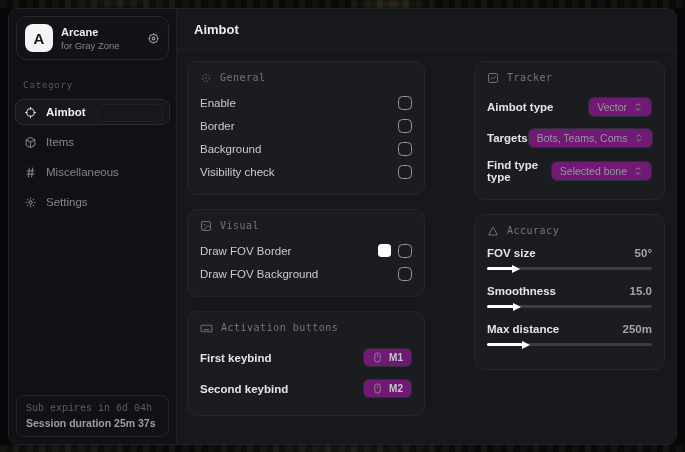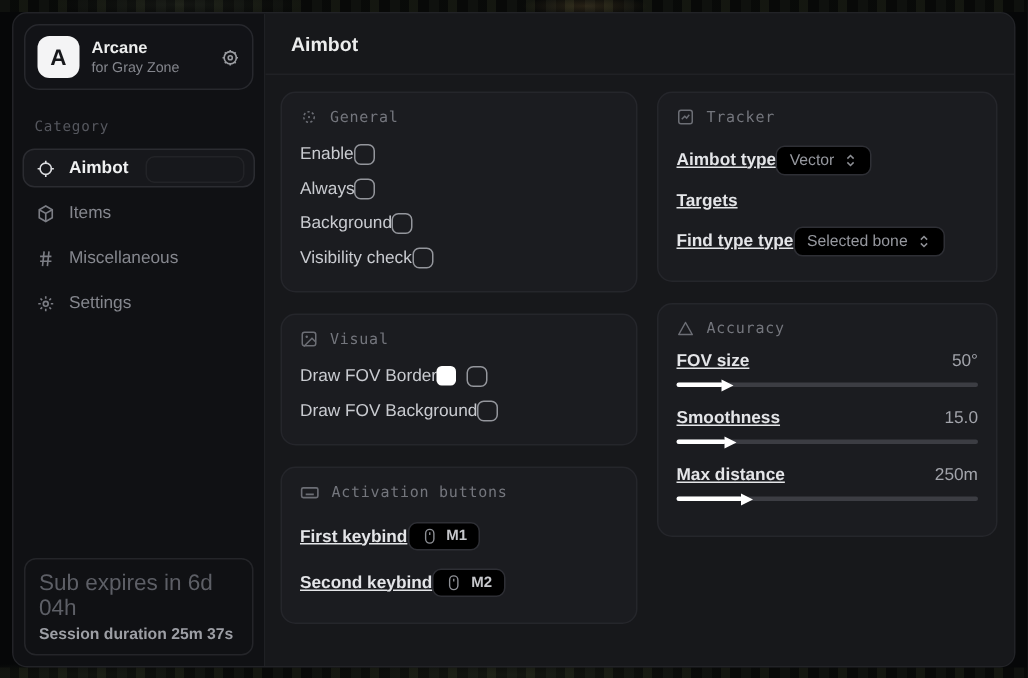--- a/index.html
+++ b/index.html
@@ -37,52 +37,52 @@
 
   .nav { display:flex; flex-direction:column; gap:4px; padding:0 6px; }
   .nav-item { display:flex; align-items:center; gap:9px; height:26px; padding:0 8px; border-radius:8px; border:1px solid transparent; color:#85878e; font-size:11.5px; cursor:default; position:relative; }
   .nav-item.selected { background:#17181c; border-color:#2b2c31; color:#f0f1f2; font-weight:bold; }
   .nav-item .nicon { display:flex; color:#7b7d84; }
   .nav-item.selected .nicon { color:#dcdde0; }
   .faint-badge { position:absolute; right:6px; top:4px; width:66px; height:18px; border:1px solid rgba(255,255,255,.05); border-radius:6px; }
 
   .side-spacer { flex:1; }
   .footer-box { margin:7px; border:1px solid #242529; border-radius:8px; padding:7px 9px; }
-  .footer-line1 { font-family:Liberation Sans, sans-serif; font-size:15px; color:#5d5f66; }
+  .footer-line1 { font-family:Liberation Mono, monospace; font-size:10px; color:#5d5f66; }
   .footer-line2 { font-size:10.5px; font-weight:bold; color:#9d9fa5; margin-top:3px; }
 
   
   .main { flex:1; display:flex; flex-direction:column; background:#17181b; min-width:0; }
   .main-header { height:41px; display:flex; align-items:center; padding:0 17px; border-bottom:1px solid #202125; flex-shrink:0; }
   .page-title { font-size:13px; font-weight:bold; color:#eceded; }
   .content { flex:1; display:flex; gap:13px; padding:11px 11px 10px 10px; }
   .col-left { width:238px; flex-shrink:0; }
-  .col-right { flex:1; min-width:0; }
+  .col-right { flex:1; min-width:0;margin-left:36px; }
 
   .card { background:#1b1c20; border:1px solid #25262b; border-radius:10px; padding:10px 12px 11px; margin-bottom:14px; }
-  .card-header { display:flex; align-items:center; gap:8px; margin-bottom:7px; }
+  .card-header { display:flex; gap:8px; margin-bottom:7px; }
   .card-header .cicon { display:flex; color:#6c6e75; }
   .card-title { font-family:"DejaVu Sans Mono", monospace; font-size:10px; color:#74767d; letter-spacing:.5px; }
 
-  .row { display:flex; align-items:center; padding:4.5px 0; }
+  .row { display:flex; align-items:center; justify-content:space-between; padding:4.5px 0; }
   .row-label { font-size:11.5px; font-weight:500; color:#c9cbd0; }
-  .row-label.strong { font-weight:bold; color:#e4e5e8;text-decoration:underline; }
+  .row-label.strong { font-weight:bold; color:#e4e5e8; }
 
   .checkbox { width:14px; height:14px; border:1.5px solid #94969c; border-radius:4.5px; background:transparent; flex-shrink:0; }
   .right-group { display:flex; align-items:center; gap:7px; }
   .swatch { width:13px; height:13px; border-radius:3.5px; background:#ffffff; }
 
-  .pill { display:flex; align-items:center; gap:6px; background:#000000; border:1px solid #2e2f35; border-radius:6px; padding:3px 8px; }
+  .pill { display:flex; align-items:center; gap:6px; background:#701a75; border:1px solid #2e2f35; border-radius:6px; padding:3px 8px; }
   .pill .picon { display:flex; color:#8e9096; }
   .pill-text { font-size:10px; font-weight:bold; color:#c6c7cb; white-space:nowrap; }
   .dd-text { font-size:10.5px; font-weight:500; color:#96989f; white-space:nowrap; }
 
   .slider-group { padding:3px 0 2px; }
   .slider-head { display:flex; align-items:center; justify-content:space-between;gap:32px; }
-  .slider-value { font-size:11.5px; color:#a2a4ab; }
+  .slider-value { font-size:11.5px; color:#a2a4ab;font-weight:bold; }
   .slider-track { position:relative; height:3px; background:#3c3d43; border-radius:2px; margin:8px 0 10px; }
   .slider-fill { position:absolute; left:0; top:0; height:3px; background:#ffffff; border-radius:2px; }
   .slider-arrow { position:absolute; right:-7px; top:50%; transform:translateY(-50%); width:0; height:0;
     border-left:8px solid #ffffff; border-top:4px solid transparent; border-bottom:4px solid transparent; }
 
   svg { display:block; }
 </style>
 </head>
 <body>
 
@@ -174,21 +174,21 @@
                   <circle cx="12" cy="12" r="1.5" fill="currentColor" stroke="none"></circle>
                 </svg>
             </span>
             <span class="card-title">General</span>
           </div>
           <div class="row">
             <span class="row-label">Enable</span>
             <span class="checkbox"></span>
           </div>
           <div class="row">
-            <span class="row-label">Always</span>
+            <span class="row-label">Border</span>
             <span class="checkbox"></span>
           </div>
           <div class="row">
             <span class="row-label">Background</span>
             <span class="checkbox"></span>
           </div>
           <div class="row">
             <span class="row-label">Visibility check</span>
             <span class="checkbox"></span>
           </div>
@@ -273,20 +273,28 @@
               <span class="dd-text">Vector</span>
               <span class="picon">
                 <svg width="10" height="10" viewBox="0 0 24 24" fill="none" stroke="currentColor" stroke-width="2.4">
                     <path d="M7 9l5-5 5 5M7 15l5 5 5-5"></path>
                   </svg>
               </span>
             </span>
           </div>
           <div class="row" style="padding:5.5px 0">
             <span class="row-label strong">Targets</span>
+            <span class="pill">
+              <span class="dd-text">Bots, Teams, Coms</span>
+              <span class="picon">
+                <svg width="10" height="10" viewBox="0 0 24 24" fill="none" stroke="currentColor" stroke-width="2.4">
+                    <path d="M7 9l5-5 5 5M7 15l5 5 5-5"></path>
+                  </svg>
+              </span>
+            </span>
           </div>
           <div class="row" style="padding:5.5px 0">
             <span class="row-label strong">Find type type</span>
             <span class="pill">
               <span class="dd-text">Selected bone</span>
               <span class="picon">
                 <svg width="10" height="10" viewBox="0 0 24 24" fill="none" stroke="currentColor" stroke-width="2.4">
                     <path d="M7 9l5-5 5 5M7 15l5 5 5-5"></path>
                   </svg>
               </span>

